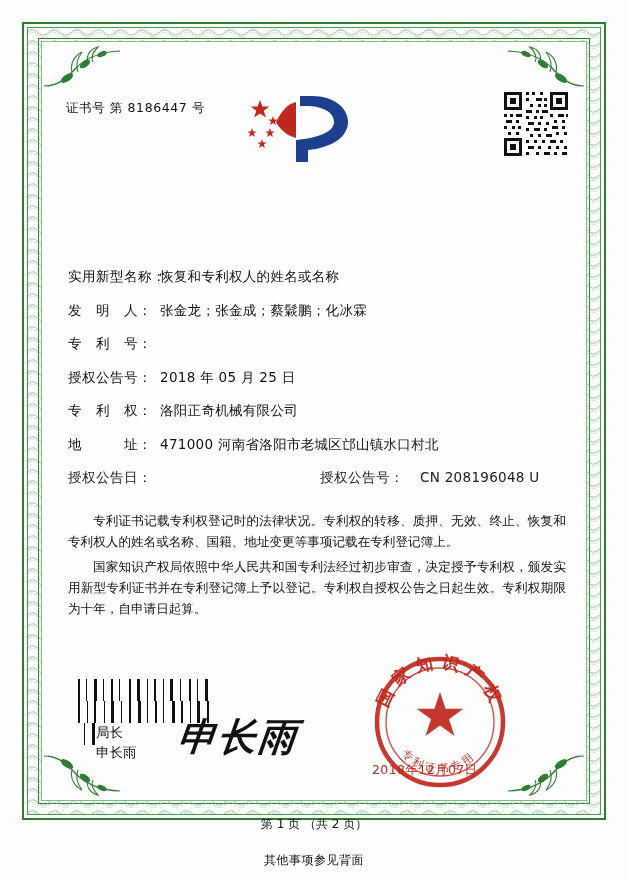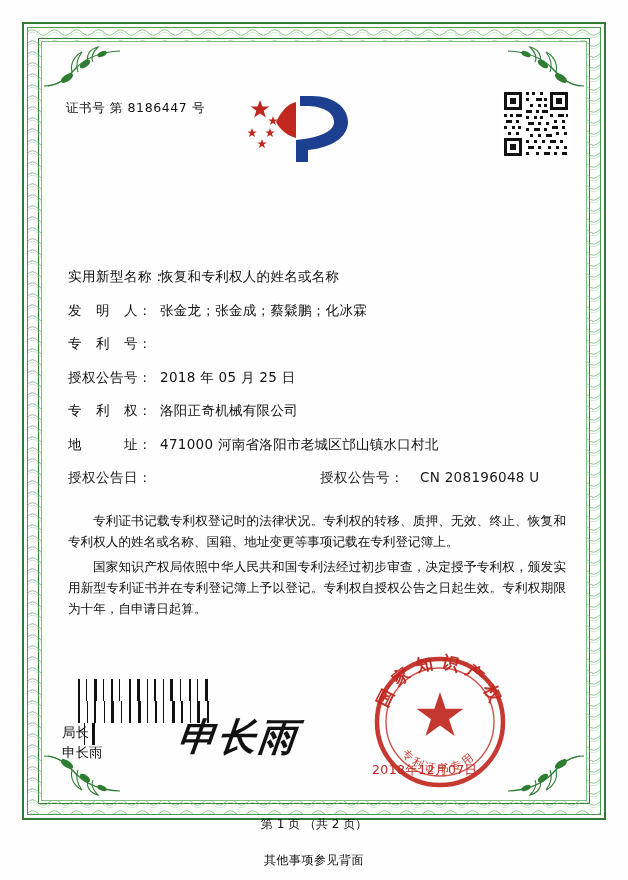--- a/index.html
+++ b/index.html
@@ -149,21 +149,21 @@
   .barcode span {
     display: inline-block;
     height: 22px;
     background: #111;
     vertical-align: top;
   }
 
   
   .sig-label {
     position: absolute;
-    left: 62px; top: 722px;
+    left: 96px; top: 722px;
     font-size: 13.5px;
     line-height: 20px;
     color: #111;
   }
   .sig-script {
     position: absolute;
     left: 178px; top: 712px;
     font-family: "DejaVu Serif", "Liberation Serif", serif;
     font-size: 38px;
     font-weight: bold;

